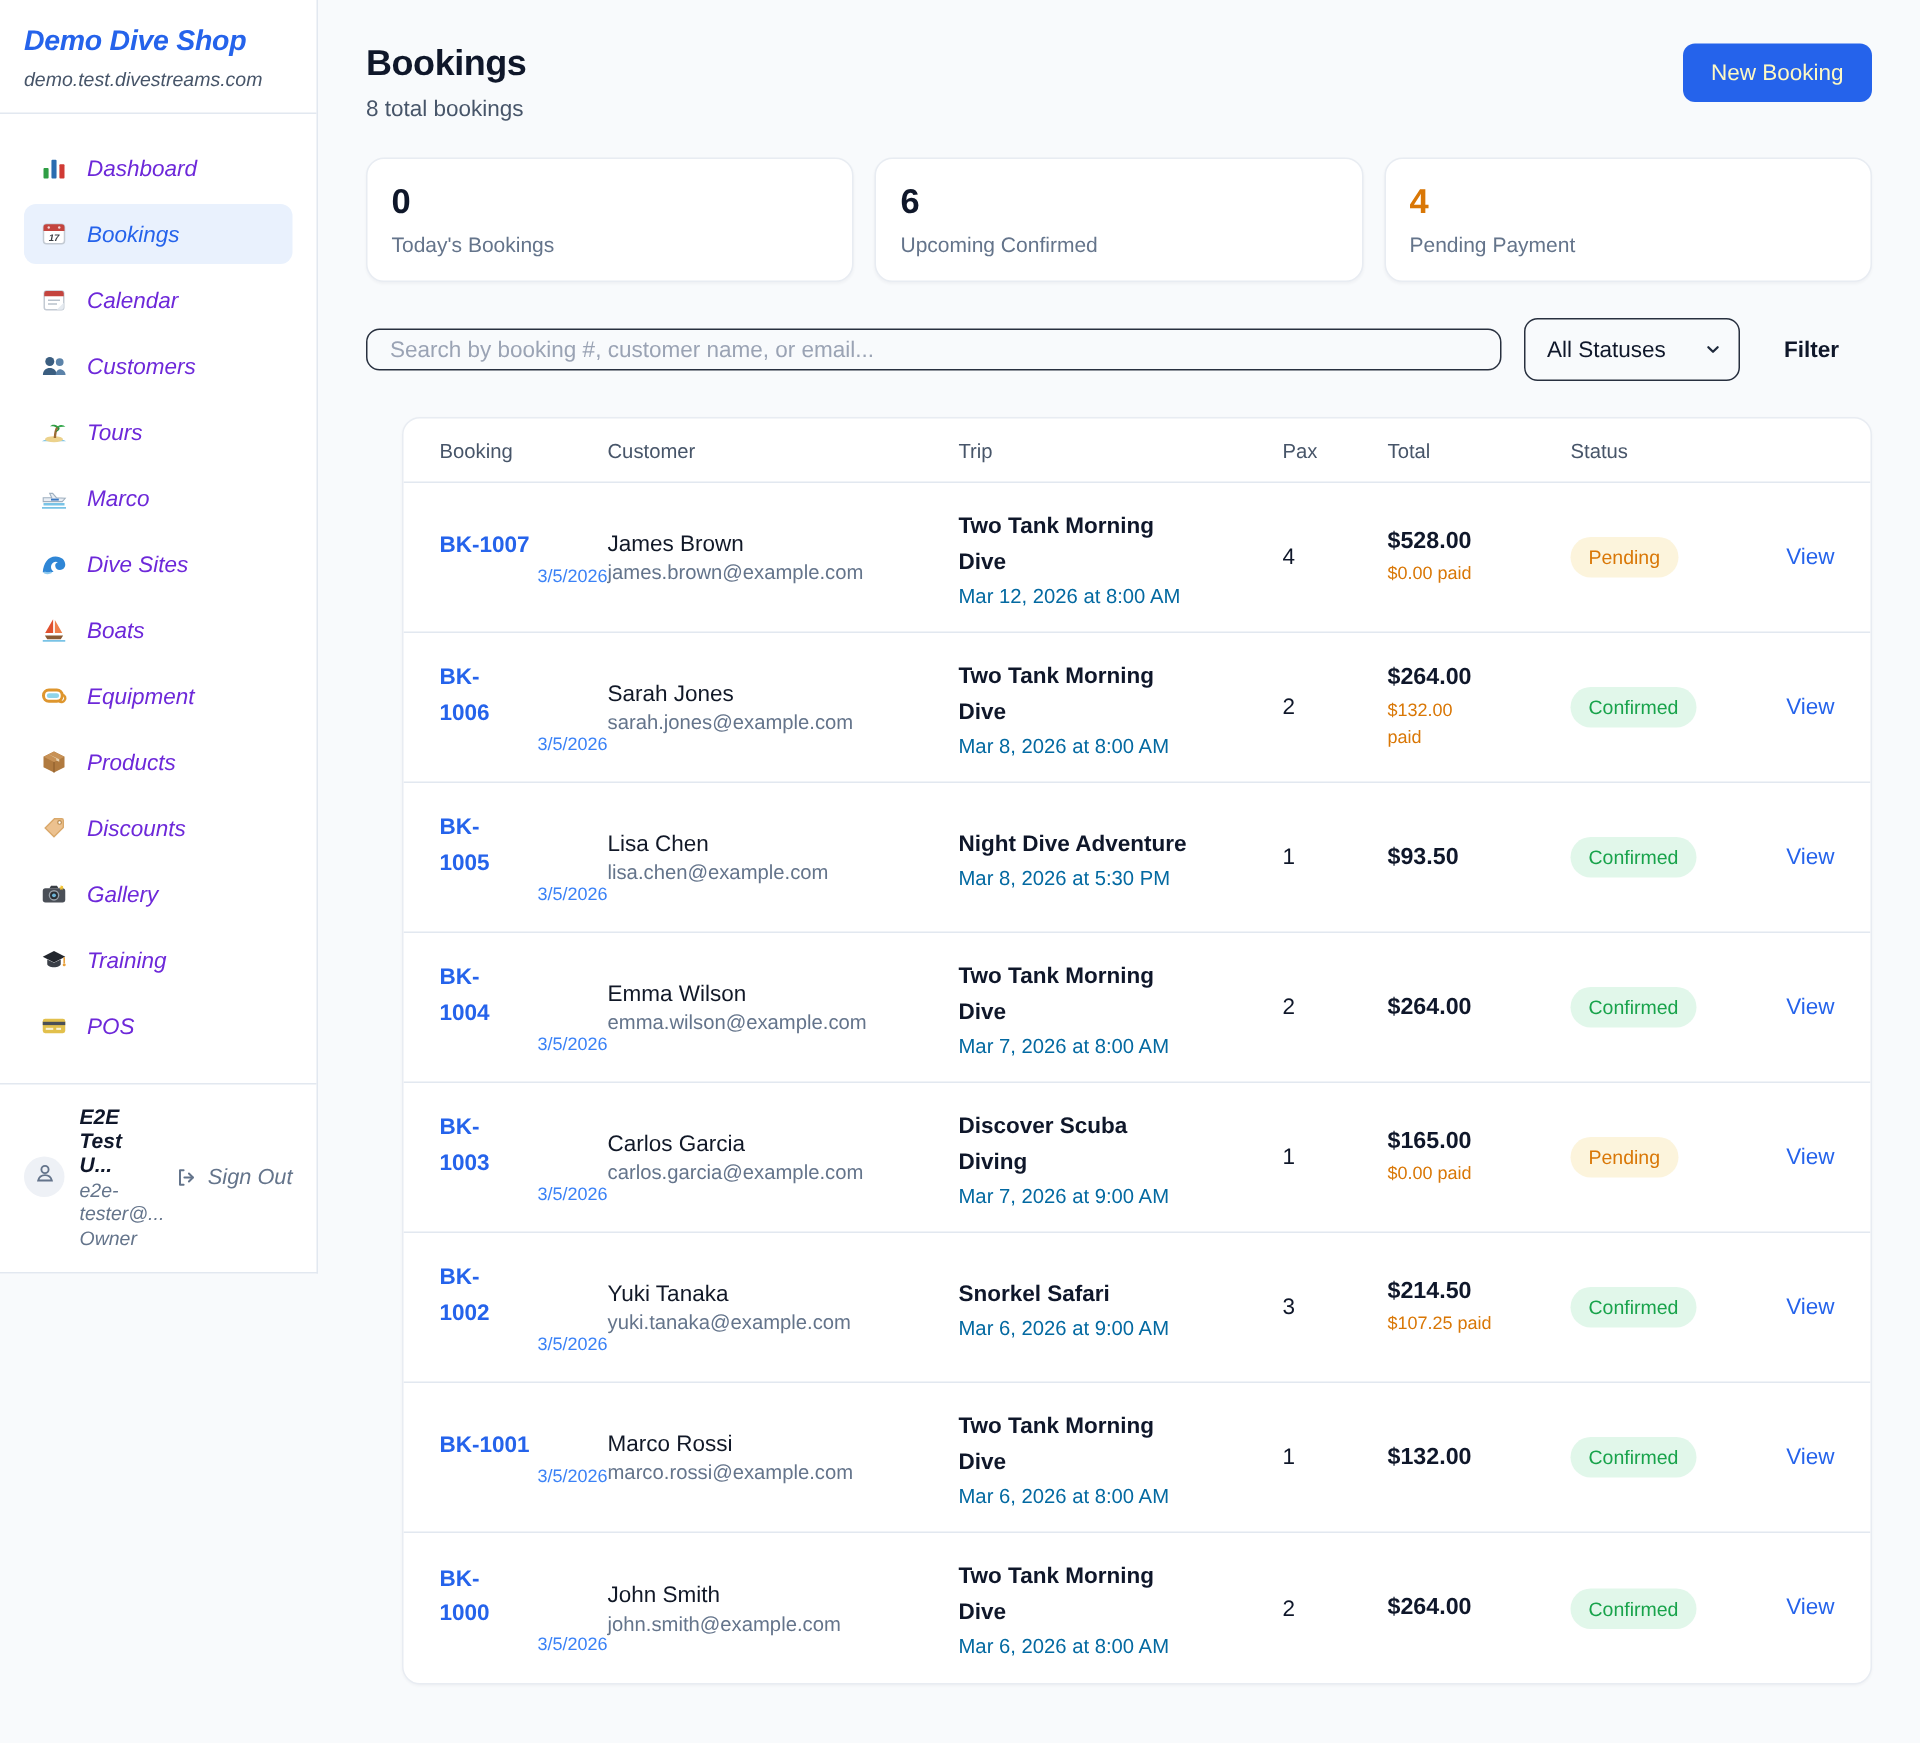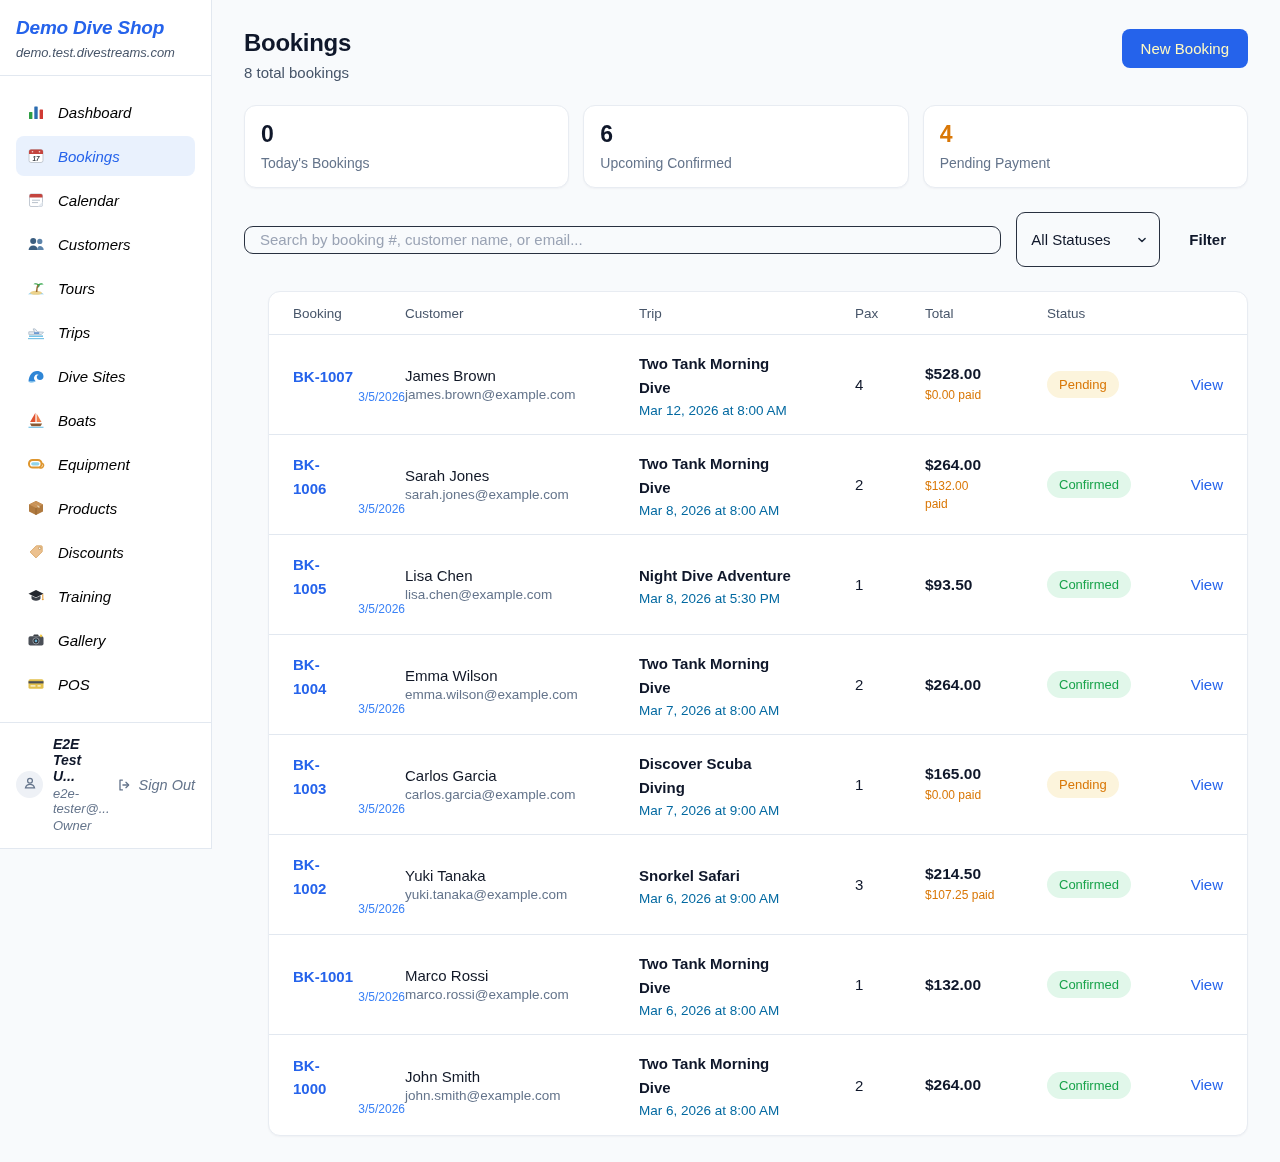--- a/index.html
+++ b/index.html
@@ -19,21 +19,21 @@
     border-right:1px solid var(--border,#e2e8f0);
     border-bottom:1px solid var(--border,#e2e8f0);
     font-style:italic;
   }
   .side-header { padding:17px 16px 15px; border-bottom:1px solid var(--border,#e2e8f0); }
   .shop-name { color:var(--accent,#2563eb); font-size:19px; font-weight:700; letter-spacing:-0.2px; }
   .shop-domain { margin-top:6px; font-size:13px; color:#475569; }
   .side-nav { padding:16px 16px 18px; display:flex; flex-direction:column; gap:4px; }
   .nav-item {
     display:flex; align-items:center; gap:13px; height:40px; padding:0 11px;
-    border-radius:8px; font-size:15px; color:#000000; text-decoration:none; cursor:pointer;
+    border-radius:8px; font-size:15px; color:#6d28d9; text-decoration:none; cursor:pointer;
   }
   .nav-item.v-active { background:#e9f1fd; color:var(--accent,#2563eb); font-weight:500; }
   .nav-icon { width:18px; height:18px; display:inline-flex; flex:none; }
   .nav-icon svg { width:18px; height:18px; }
   .side-user {
     border-top:1px solid var(--border,#e2e8f0);
     padding:13px 16px 15px; display:flex; align-items:center; gap:10px;
   }
   .avatar {
     width:27px; height:27px; border-radius:50%; background:#eef1f6;
@@ -68,21 +68,21 @@
 
   .filters { display:flex; align-items:center; gap:15px; margin-top:24px; }
   .search {
     flex:1; height:28px; border:1.5px solid var(--input-border,#28303f); border-radius:9px;
     padding:0 15px; font-size:15px; font-family:inherit; color:#0f172a; background:transparent; outline:none;
   }
   .search::placeholder { color:#9aa3b4; }
   .select-wrap { position:relative; flex:none; }
   .status-select {
     appearance:none; -webkit-appearance:none; -moz-appearance:none;
-    height:55px; min-width:144px; border:1.5px solid var(--input-border,#28303f); border-radius:9px;
+    height:42px; min-width:144px; border:1.5px solid var(--input-border,#28303f); border-radius:9px;
     padding:0 36px 0 14px; font-size:15px; font-weight:500; color:#0f172a;
     background:transparent; font-family:inherit; cursor:pointer; outline:none;
   }
   .select-chevron { position:absolute; right:11px; top:50%; transform:translateY(-50%); pointer-events:none; display:flex; }
   .select-chevron svg { width:14px; height:14px; }
   .filter-label { font-size:15px; font-weight:700; color:#0f172a; cursor:pointer; margin-left:14px; margin-right:22px; }
 
   
   .table-card {
     margin-top:24px; background:#ffffff; border:1px solid #e8ecf2; border-radius:12px;
@@ -186,21 +186,21 @@
 
         <a class="nav-item">
           <span class="nav-icon">
             <svg viewBox="0 0 18 18">
               <path d="M1.8 11.4h12.7l2-2.2-5.9-.4-2.5-2.9h-2l1.4 2.9H1.8z" fill="#e9eef4" stroke="#9fb0c0" stroke-width="0.7"></path>
               <rect x="7" y="9.4" width="5.2" height="1.3" fill="#3a78c2"></rect>
               <path d="M2 13.2h14" stroke="#79c3e6" stroke-width="1.6"></path>
               <path d="M1 15.6h16" stroke="#79c3e6" stroke-width="1.2"></path>
             </svg>
           </span>
-          <span class="nav-label">Trips</span>
+          <span class="nav-label">Marco</span>
         </a>
 
         <a class="nav-item">
           <span class="nav-icon">
             <svg viewBox="0 0 18 18">
               <path d="M1.5 14.5C2 8.5 5 4 10 4c4 0 6.5 2.4 6.5 5.4 0 2.1-1.5 3.6-3.5 3.6s-3.2-1.3-3.2-3c0-1.1.7-1.9 1.8-2-1-.8-2.9-.5-3.9.9-1.2 1.7-.8 3.9 1 5.3-2.6.8-5.4.6-7.2.3z" fill="#2f86d6"></path>
               <path d="M2.5 14.6c1.5.7 3.3.7 4.8-.1" stroke="#8ec9ee" stroke-width="1.3" fill="none"></path>
             </svg>
           </span>
           <span class="nav-label">Dive Sites</span>
@@ -242,45 +242,45 @@
         </a>
 
         <a class="nav-item">
           <span class="nav-icon">
             <svg viewBox="0 0 18 18">
               <path d="M9.3 2.8h4.9a1 1 0 0 1 1 1v4.9L9 14.9 3.1 9z" fill="#ecc18f" stroke="#d9a86a" stroke-width="0.9"></path>
               <circle cx="12.7" cy="5.3" r="1.2" fill="#ffffff" stroke="#b98b4e" stroke-width="0.8"></circle>
             </svg>
           </span>
           <span class="nav-label">Discounts</span>
-        </a>
-
-        <a class="nav-item">
-          <span class="nav-icon">
-            <svg viewBox="0 0 18 18">
-              <path d="M9 3L1.5 6.8 9 10.6l7.5-3.8z" fill="#23272e"></path>
-              <path d="M4.5 8.7v2.9c0 1.2 2 2.2 4.5 2.2s4.5-1 4.5-2.2V8.7L9 10.9z" fill="#3a3f47"></path>
-              <path d="M15.8 7.2v4" stroke="#e8a13c" stroke-width="1.1"></path>
-              <circle cx="15.8" cy="12.2" r="1" fill="#e8a13c"></circle>
-            </svg>
-          </span>
-          <span class="nav-label">Training</span>
         </a>
 
         <a class="nav-item">
           <span class="nav-icon">
             <svg viewBox="0 0 18 18">
               <rect x="1.5" y="5.2" width="15" height="9.4" rx="1.8" fill="#4a4f57"></rect>
               <path d="M6 5.2l1-1.7h4l1 1.7z" fill="#3a3f45"></path>
               <circle cx="9" cy="9.9" r="3.1" fill="#2a2e33" stroke="#9aa2ab" stroke-width="0.9"></circle>
               <circle cx="9" cy="9.9" r="1.3" fill="#6db3d6"></circle>
               <path d="M13.6 2.9l.5 1 1.1-.4-.4 1 .9.6-1.1.3.1 1.1-.8-.7-.9.6.3-1.1-1-.4 1-.4z" fill="#f2c230"></path>
             </svg>
           </span>
           <span class="nav-label">Gallery</span>
+        </a>
+
+        <a class="nav-item">
+          <span class="nav-icon">
+            <svg viewBox="0 0 18 18">
+              <path d="M9 3L1.5 6.8 9 10.6l7.5-3.8z" fill="#23272e"></path>
+              <path d="M4.5 8.7v2.9c0 1.2 2 2.2 4.5 2.2s4.5-1 4.5-2.2V8.7L9 10.9z" fill="#3a3f47"></path>
+              <path d="M15.8 7.2v4" stroke="#e8a13c" stroke-width="1.1"></path>
+              <circle cx="15.8" cy="12.2" r="1" fill="#e8a13c"></circle>
+            </svg>
+          </span>
+          <span class="nav-label">Training</span>
         </a>
 
         <a class="nav-item">
           <span class="nav-icon">
             <svg viewBox="0 0 18 18">
               <rect x="1.5" y="4.2" width="15" height="9.6" rx="1.6" fill="#e2c04c"></rect>
               <rect x="1.5" y="6.2" width="15" height="2.2" fill="#4a4f57"></rect>
               <rect x="3.5" y="10.2" width="5" height="1.4" fill="#faf3d6"></rect>
               <rect x="10.5" y="10.2" width="3.2" height="1.4" fill="#faf3d6"></rect>
             </svg>

